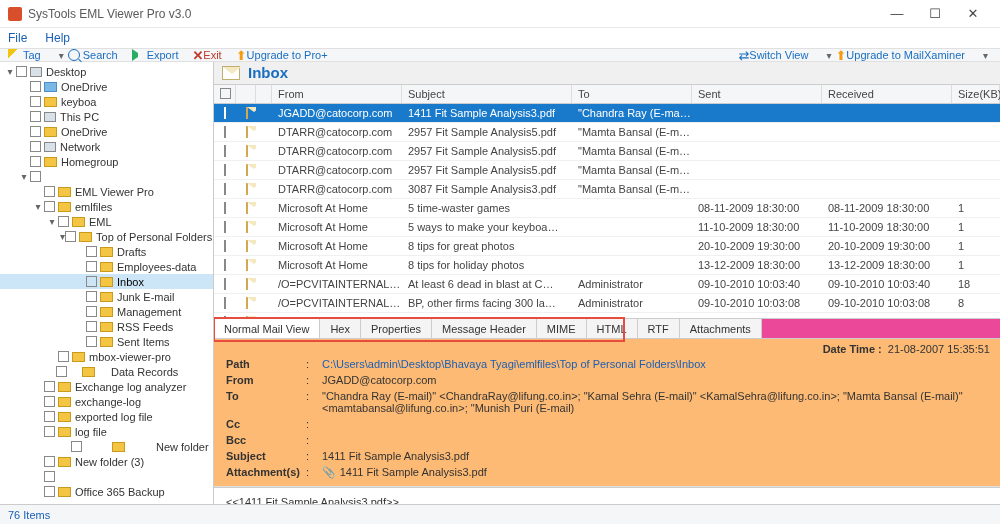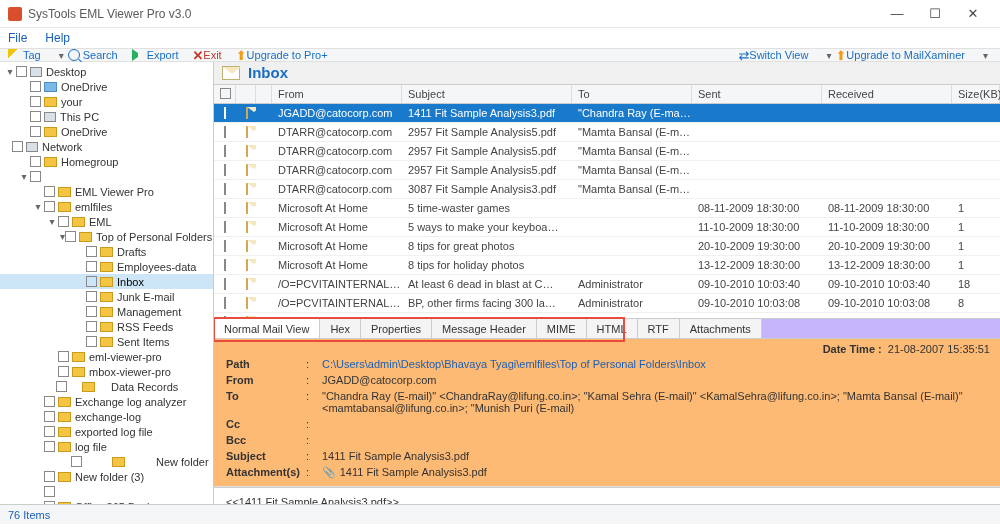--- a/index.html
+++ b/index.html
@@ -55,21 +55,21 @@
 .row .cell { padding-left:6px; overflow:hidden; white-space:nowrap; text-overflow:ellipsis; }
 .row .cb { width:11px; height:11px; border:1px solid #888; background:#fff; flex-shrink:0; margin:0 4px; }
 .row .env { width:15px; height:11px; background:#fff; border:1px solid #d4a850; position:relative; flex-shrink:0; margin:0 4px; }
 .row .env::after { content:""; position:absolute; left:0; right:0; top:0; border-top:5px solid #f4e8c0; border-left:7px solid transparent; border-right:7px solid transparent; }
 .row .usr { width:10px; height:10px; background:#d9d9d9; border-radius:50%; margin:0 2px; flex-shrink:0; }
 .row.selected .cb { border-color:#fff; background:transparent; }
 .col-cb { width:22px; } .col-env { width:20px; } .col-usr { width:16px; }
 .col-from { width:130px; } .col-subject { width:170px; } .col-to { width:120px; }
 .col-sent { width:130px; } .col-recv { width:130px; } .col-size { width:48px; }
 
-.tabstrip { height:22px; border-top:1px solid #ccc; border-bottom:1px solid #ccc; display:flex; position:relative; background:#c4b5fd; }
+.tabstrip { height:22px; border-top:1px solid #ccc; border-bottom:1px solid #ccc; display:flex; position:relative; background:#ec4899; }
 .tabstrip .redbox { position:absolute; left:-1px; top:-2px; height:25px; width:412px; border:2px solid #e74c3c; pointer-events:none; }
 .tabstrip .tab { padding:0 10px; height:100%; display:flex; align-items:center; font-size:11px; border-right:1px solid #ccc; cursor:default; background:#f4f4f4; }
 .tabstrip .tab.active { background:#fff; }
 
 .meta { background:#fdba74; padding:4px 10px; font-size:11px; border-bottom:1px solid #e0e0e0; }
 .meta table { width:100%; }
 .meta td { padding:1px 0; vertical-align:top; }
 .meta .k { width:78px; font-weight:bold; color:#333; }
 .meta .sep { width:14px; }
 .meta .v { color:#333; }
@@ -144,35 +144,35 @@
       <div class="tree-row" style="padding-left: 18px;">
         <span class="twisty blank">▸</span>
         <span class="cb"></span>
         <span class="folder blue"></span>
         <span class="label">OneDrive</span>
       </div>
       <div class="tree-row" style="padding-left: 18px;">
         <span class="twisty blank">▸</span>
         <span class="cb"></span>
         <span class="folder"></span>
-        <span class="label">your</span>
+        <span class="label">keyboa</span>
       </div>
       <div class="tree-row" style="padding-left: 18px;">
         <span class="twisty blank">▸</span>
         <span class="cb"></span>
         <span class="pc"></span>
         <span class="label">This PC</span>
       </div>
       <div class="tree-row" style="padding-left: 18px;">
         <span class="twisty blank">▸</span>
         <span class="cb"></span>
         <span class="folder"></span>
         <span class="label">OneDrive</span>
       </div>
-      <div class="tree-row" style="">
+      <div class="tree-row" style="padding-left: 18px;">
         <span class="twisty blank">▸</span>
         <span class="cb"></span>
         <span class="pc"></span>
         <span class="label">Network</span>
       </div>
       <div class="tree-row" style="padding-left: 18px;">
         <span class="twisty blank">▸</span>
         <span class="cb"></span>
         <span class="folder"></span>
         <span class="label">Homegroup</span>
@@ -240,26 +240,20 @@
         <span class="twisty blank">▸</span>
         <span class="cb"></span>
         <span class="folder"></span>
         <span class="label">RSS Feeds</span>
       </div>
       <div class="tree-row" style="padding-left: 74px;">
         <span class="twisty blank">▸</span>
         <span class="cb"></span>
         <span class="folder"></span>
         <span class="label">Sent Items</span>
-      </div>
-      <div class="tree-row" style="padding-left: 46px;">
-        <span class="twisty blank">▸</span>
-        <span class="cb"></span>
-        <span class="folder"></span>
-        <span class="label">eml-viewer-pro</span>
       </div>
       <div class="tree-row" style="padding-left: 46px;">
         <span class="twisty blank">▸</span>
         <span class="cb"></span>
         <span class="folder"></span>
         <span class="label">mbox-viewer-pro</span>
       </div>
       <div class="tree-row" style="padding-left: 32px; gap: 12px;">
         <span class="twisty blank">▸</span>
         <span class="cb"></span>

